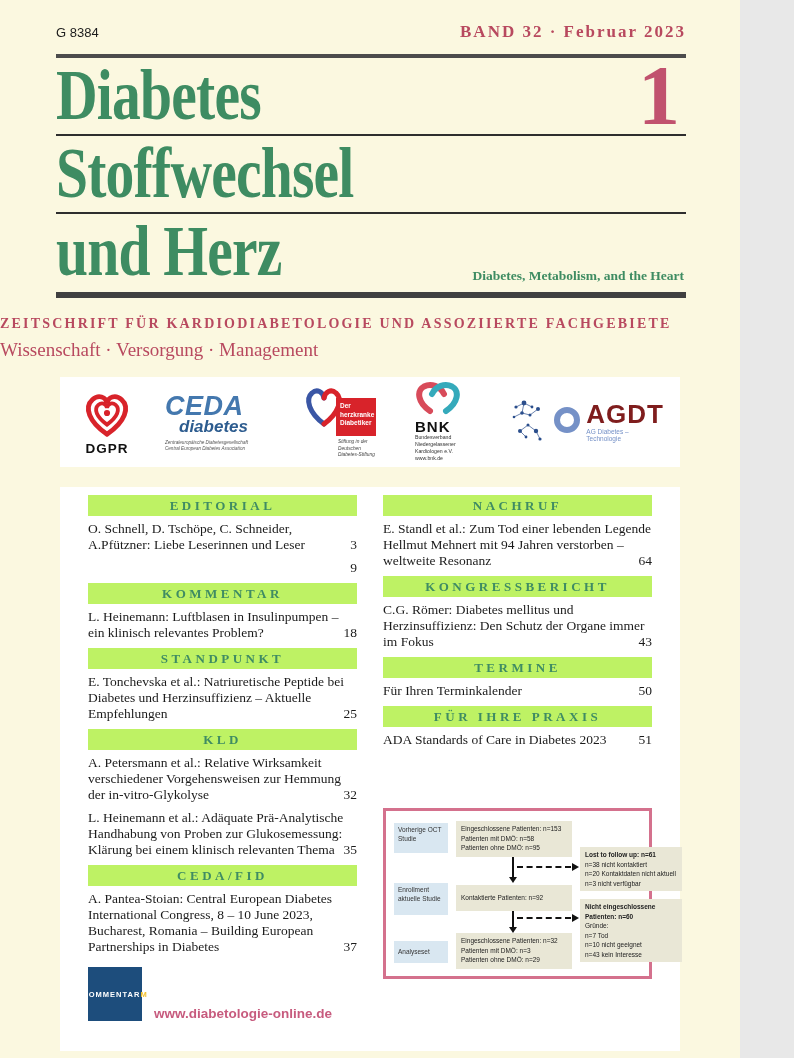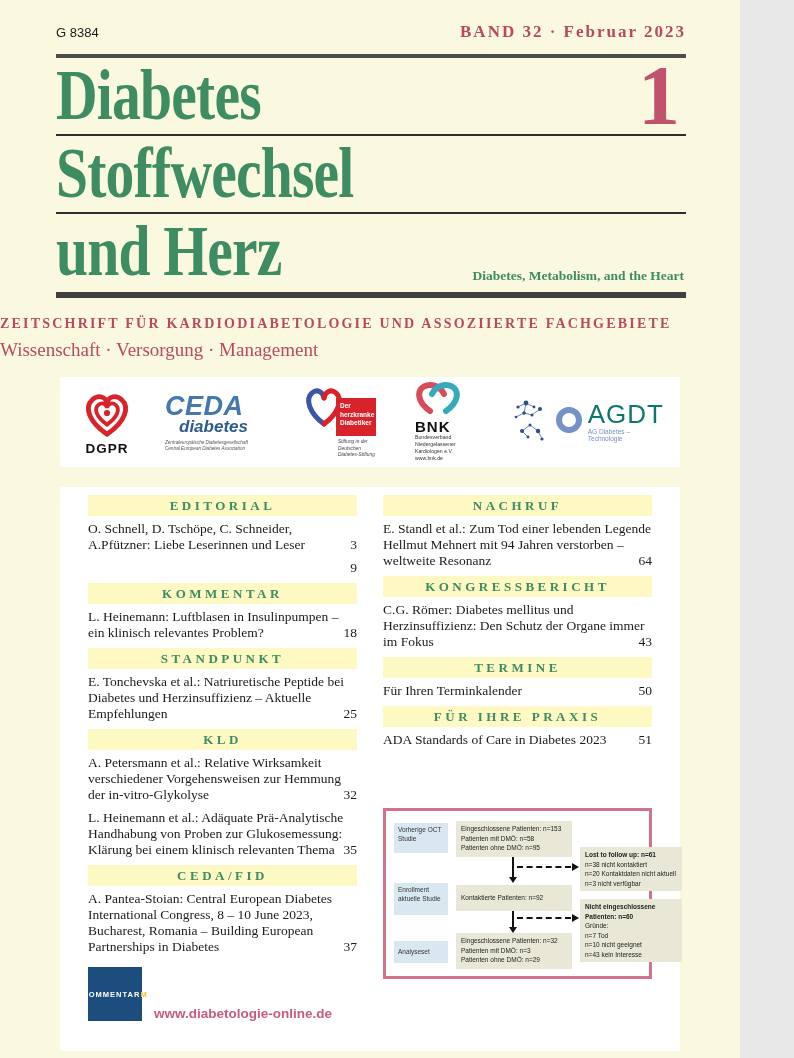--- a/index.html
+++ b/index.html
@@ -38,27 +38,27 @@
   .dhd-heart{position:absolute;left:0;top:2px;}
   .dhd-square{position:absolute;left:34px;top:14px;width:40px;height:38px;background:#D8232A;color:#fff;font-weight:bold;font-size:6.5px;line-height:8.5px;text-align:left;padding:4px 0 0 4px;box-sizing:border-box;}
   .dhd-tag{position:absolute;left:36px;top:55px;font-style:italic;font-size:4.8px;line-height:6.5px;color:#444;text-align:left;}
   .bnk{width:78px;text-align:left;}
   .bnk-label{font-weight:bold;font-size:15px;color:#111;letter-spacing:1px;line-height:14px;}
   .bnk-tag{font-size:5.2px;color:#333;line-height:6.8px;}
   .hdl{width:70px;}
   .hdl-label{font-size:8.5px;color:#222;letter-spacing:.5px;margin-bottom:1px;}
   .agdt{width:150px;display:flex;align-items:center;justify-content:flex-end;}
   .agdt-text{text-align:left;margin-left:4px;}
-  .agdt-label{font-weight:normal;font-size:26px;line-height:24px;color:#0f766e;letter-spacing:1px;}
+  .agdt-label{font-weight:bold;font-size:26px;line-height:24px;color:#7f1d1d;letter-spacing:1px;}
   .agdt-tag{font-size:6.5px;color:#7591C7;margin-top:2px;}
 
   
   .toc-panel{margin:20px 60px 0;height:564px;background:#fff;box-sizing:border-box;padding:8px 28px 10px;display:flex;gap:26px;}
   .toc-col{flex:1;min-width:0;}
-  .toc-bar{background:#fef9c3;color:#3F8C63;font-weight:bold;font-size:13px;letter-spacing:3.5px;text-align:center;padding:3px 0 2px;margin-bottom:5px;}
+  .toc-bar{background:#bef264;color:#3F8C63;font-weight:bold;font-size:13px;letter-spacing:3.5px;text-align:center;padding:3px 0 2px;margin-bottom:5px;}
   .toc-item{font-size:13.5px;line-height:16px;color:#1b1b1b;margin-bottom:7px;}
   .toc-item::after{content:"";display:block;clear:both;}
   .toc-page{float:right;margin-left:8px;}
 
   
   .footer-row{display:flex;align-items:flex-end;margin-top:12px;}
   .kirchheim{width:54px;height:54px;background:#1D4D7C;color:#fff;display:flex;align-items:center;justify-content:center;font-family:"Liberation Sans",sans-serif;font-weight:bold;font-size:7.5px;letter-spacing:1px;}
   .kirchheim .m-yellow{color:#F2C02E;}
   .site-url{font-family:"Liberation Sans",sans-serif;font-weight:bold;font-size:13.5px;color:#C75B7E;margin-left:12px;margin-bottom:0px;}
 

